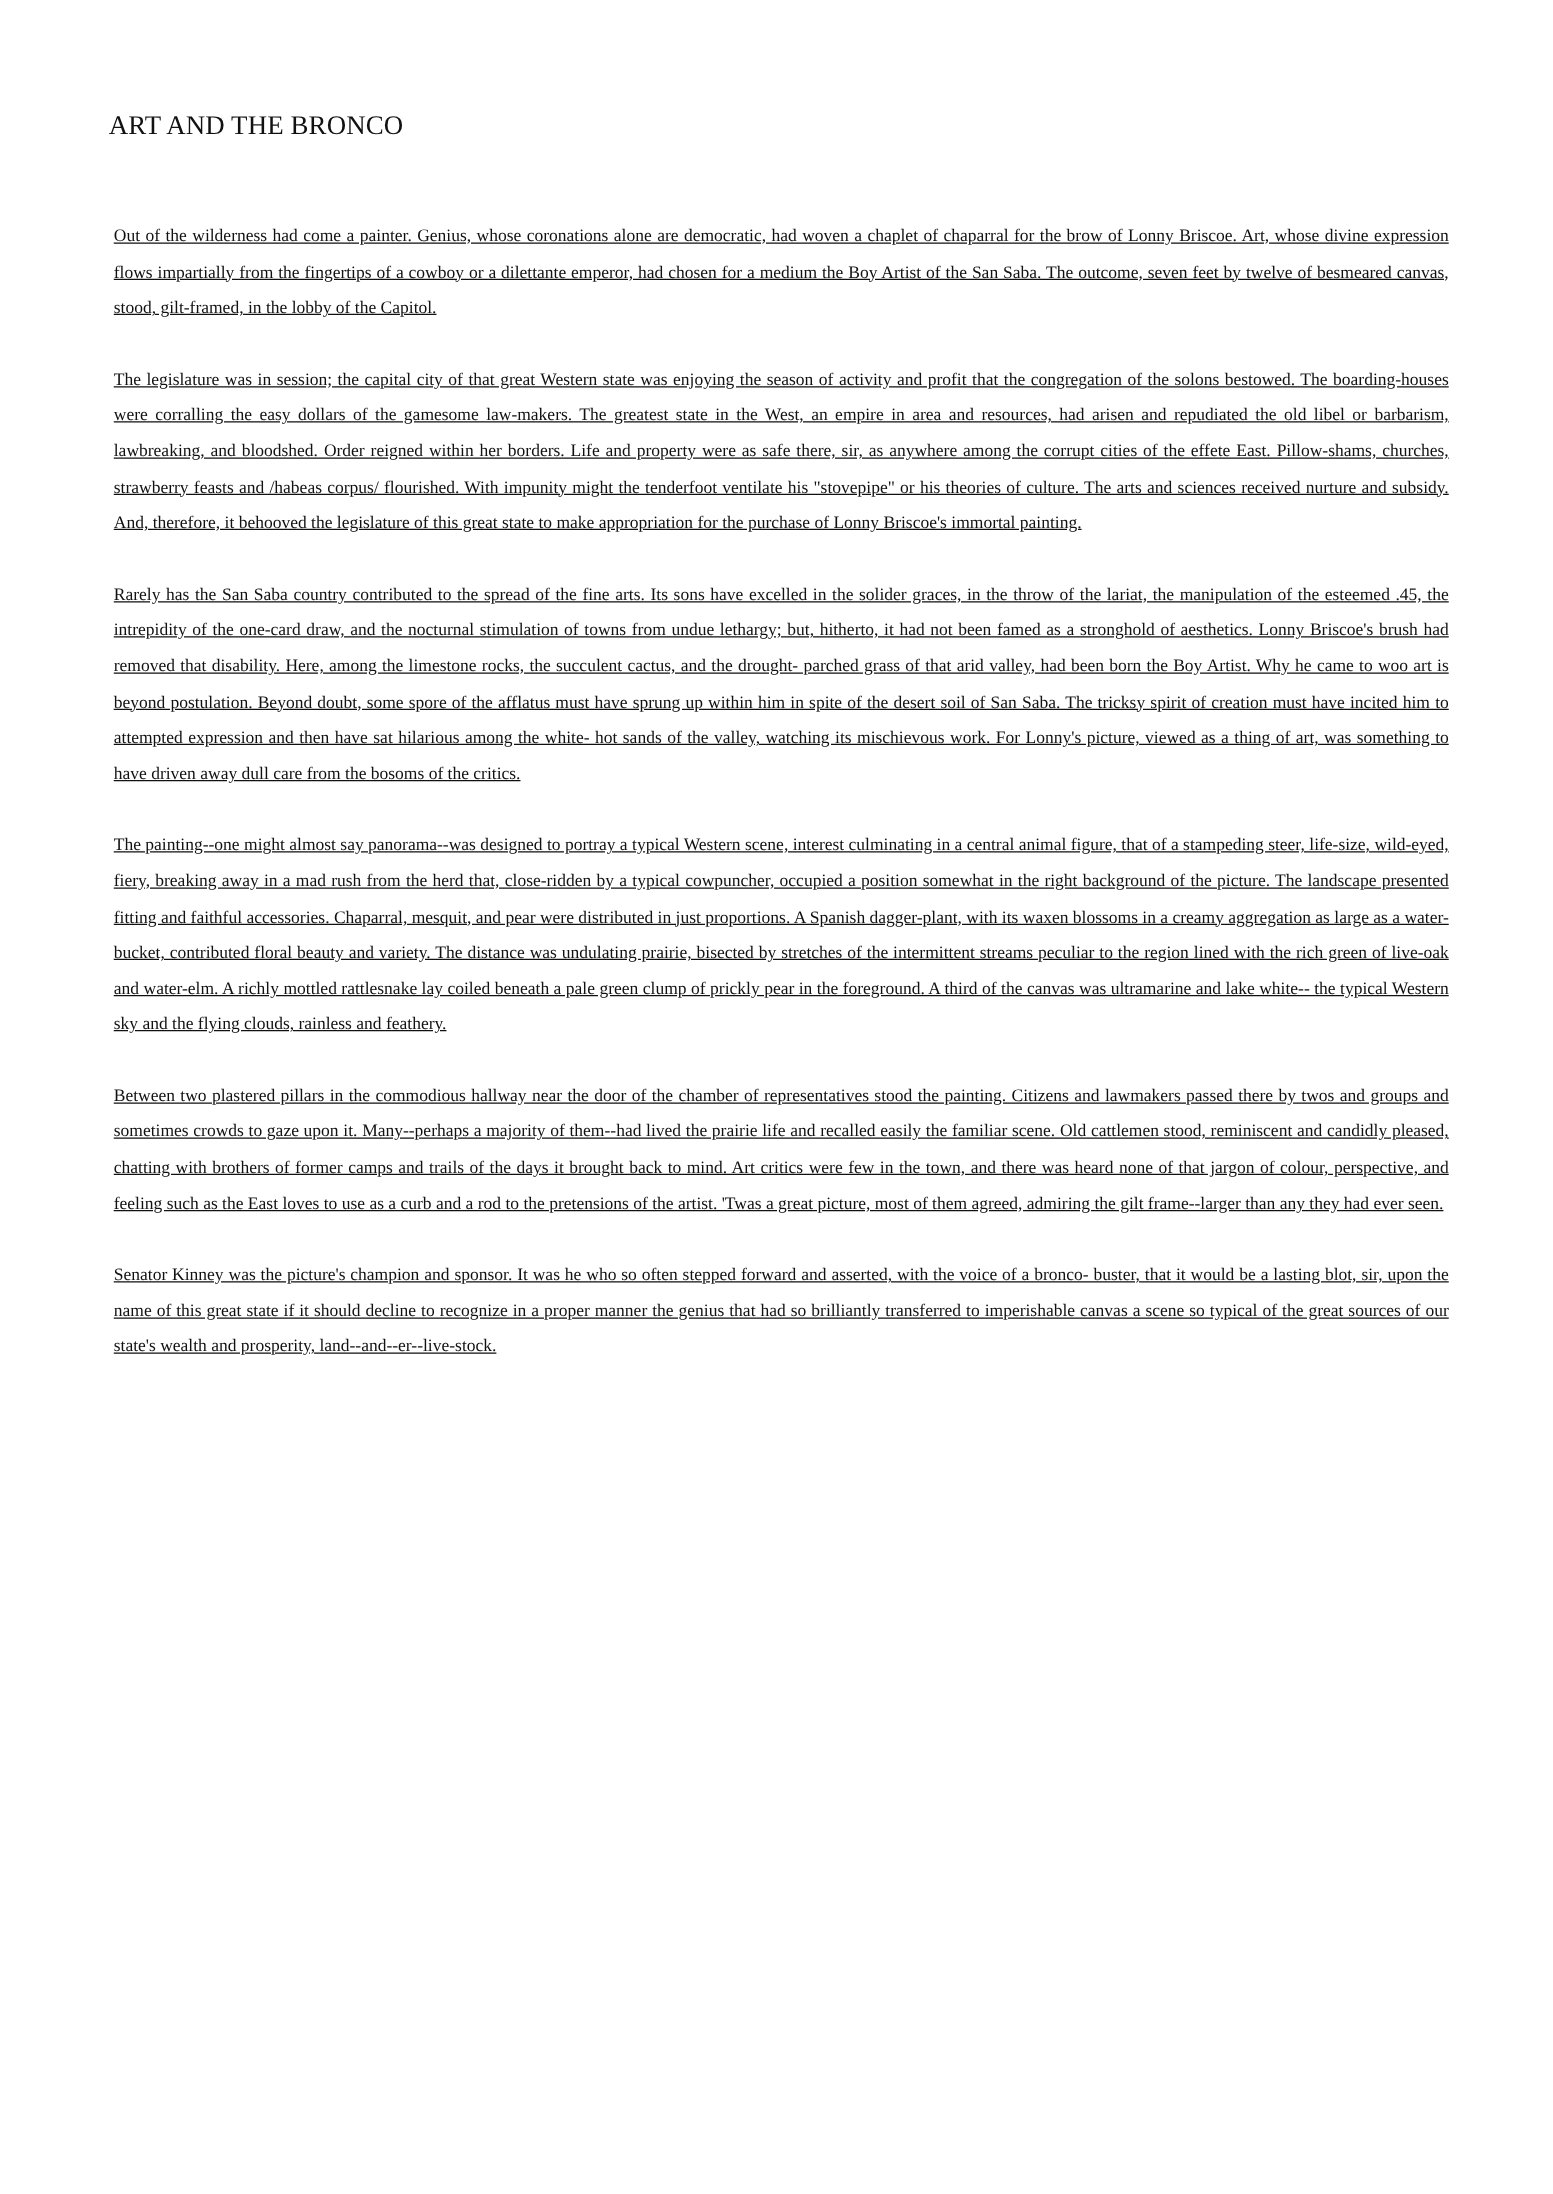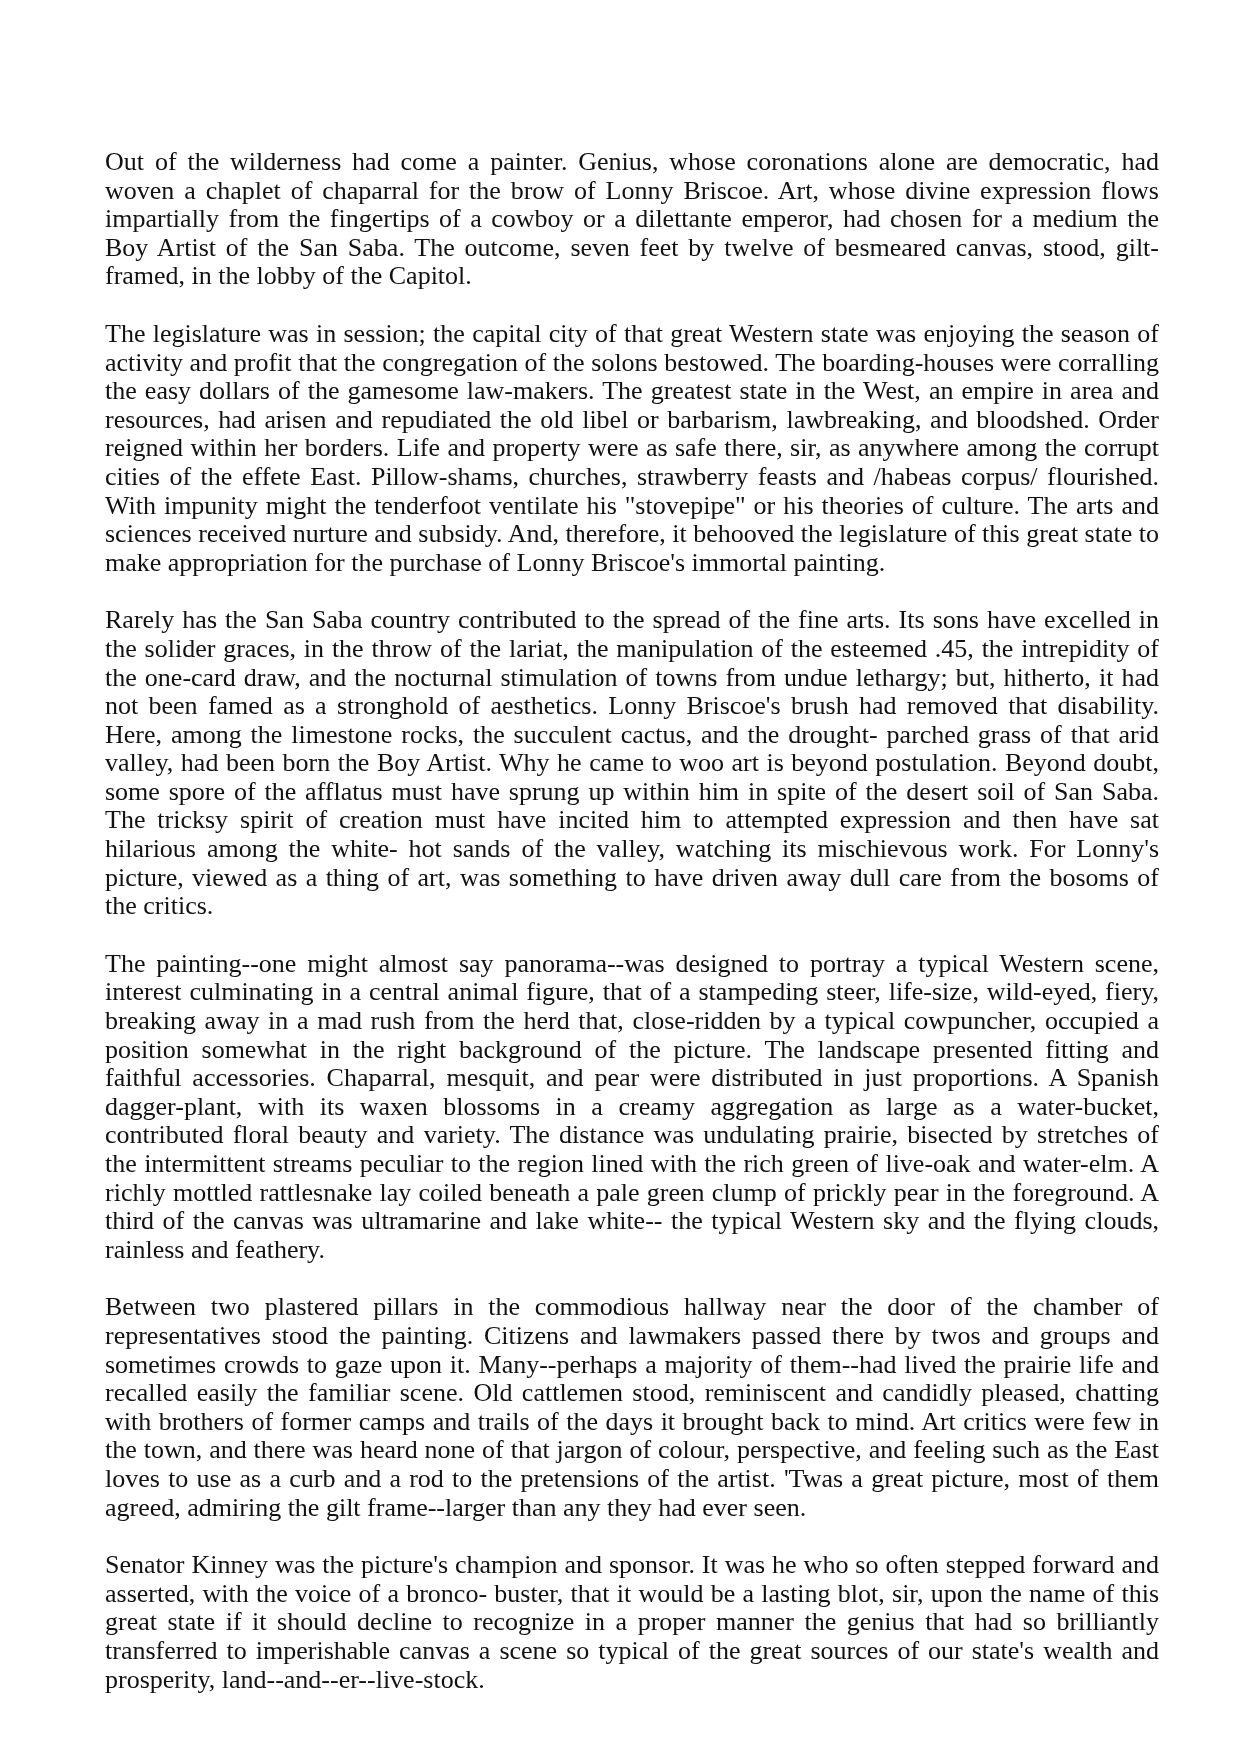--- a/index.html
+++ b/index.html
@@ -25,31 +25,33 @@
       font-size: 21.5px;
       line-height: 28px;
       margin: 0;
       font-weight: normal;
       letter-spacing: 0.1px;
     }
     .body {
       margin-top: 62px;
     }
     .para {
-      font-size: 26px;
+      font-size: 14px;
       line-height: 28.6px;
       text-align: justify;
-      margin: 0 0 29px 18px;
+      margin: 0 0 29px 4px;
       hyphens: none;
+      text-decoration: underline;
     }
   </style>
 </head>
 <body>
 
 <div class="page">
+  <h1 class="title">ART AND THE BRONCO</h1>
   <div class="body">
     <p class="para">Out of the wilderness had come a painter. Genius, whose coronations alone are democratic, had woven a chaplet of chaparral for the brow of Lonny Briscoe. Art, whose divine expression flows impartially from the fingertips of a cowboy or a dilettante emperor, had chosen for a medium the Boy Artist of the San Saba. The outcome, seven feet by twelve of besmeared canvas, stood, gilt-framed, in the lobby of the Capitol.</p>
     <p class="para">The legislature was in session; the capital city of that great Western state was enjoying the season of activity and profit that the congregation of the solons bestowed. The boarding-houses were corralling the easy dollars of the gamesome law-makers. The greatest state in the West, an empire in area and resources, had arisen and repudiated the old libel or barbarism, lawbreaking, and bloodshed. Order reigned within her borders. Life and property were as safe there, sir, as anywhere among the corrupt cities of the effete East. Pillow-shams, churches, strawberry feasts and /habeas corpus/ flourished. With impunity might the tenderfoot ventilate his "stovepipe" or his theories of culture. The arts and sciences received nurture and subsidy. And, therefore, it behooved the legislature of this great state to make appropriation for the purchase of Lonny Briscoe's immortal painting.</p>
     <p class="para">Rarely has the San Saba country contributed to the spread of the fine arts. Its sons have excelled in the solider graces, in the throw of the lariat, the manipulation of the esteemed .45, the intrepidity of the one-card draw, and the nocturnal stimulation of towns from undue lethargy; but, hitherto, it had not been famed as a stronghold of aesthetics. Lonny Briscoe's brush had removed that disability. Here, among the limestone rocks, the succulent cactus, and the drought- parched grass of that arid valley, had been born the Boy Artist. Why he came to woo art is beyond postulation. Beyond doubt, some spore of the afflatus must have sprung up within him in spite of the desert soil of San Saba. The tricksy spirit of creation must have incited him to attempted expression and then have sat hilarious among the white- hot sands of the valley, watching its mischievous work. For Lonny's picture, viewed as a thing of art, was something to have driven away dull care from the bosoms of the critics.</p>
     <p class="para">The painting--one might almost say panorama--was designed to portray a typical Western scene, interest culminating in a central animal figure, that of a stampeding steer, life-size, wild-eyed, fiery, breaking away in a mad rush from the herd that, close-ridden by a typical cowpuncher, occupied a position somewhat in the right background of the picture. The landscape presented fitting and faithful accessories. Chaparral, mesquit, and pear were distributed in just proportions. A Spanish dagger-plant, with its waxen blossoms in a creamy aggregation as large as a water-bucket, contributed floral beauty and variety. The distance was undulating prairie, bisected by stretches of the intermittent streams peculiar to the region lined with the rich green of live-oak and water-elm. A richly mottled rattlesnake lay coiled beneath a pale green clump of prickly pear in the foreground. A third of the canvas was ultramarine and lake white-- the typical Western sky and the flying clouds, rainless and feathery.</p>
     <p class="para">Between two plastered pillars in the commodious hallway near the door of the chamber of representatives stood the painting. Citizens and lawmakers passed there by twos and groups and sometimes crowds to gaze upon it. Many--perhaps a majority of them--had lived the prairie life and recalled easily the familiar scene. Old cattlemen stood, reminiscent and candidly pleased, chatting with brothers of former camps and trails of the days it brought back to mind. Art critics were few in the town, and there was heard none of that jargon of colour, perspective, and feeling such as the East loves to use as a curb and a rod to the pretensions of the artist. 'Twas a great picture, most of them agreed, admiring the gilt frame--larger than any they had ever seen.</p>
     <p class="para">Senator Kinney was the picture's champion and sponsor. It was he who so often stepped forward and asserted, with the voice of a bronco- buster, that it would be a lasting blot, sir, upon the name of this great state if it should decline to recognize in a proper manner the genius that had so brilliantly transferred to imperishable canvas a scene so typical of the great sources of our state's wealth and prosperity, land--and--er--live-stock.</p>
   </div>
 </div>
 

